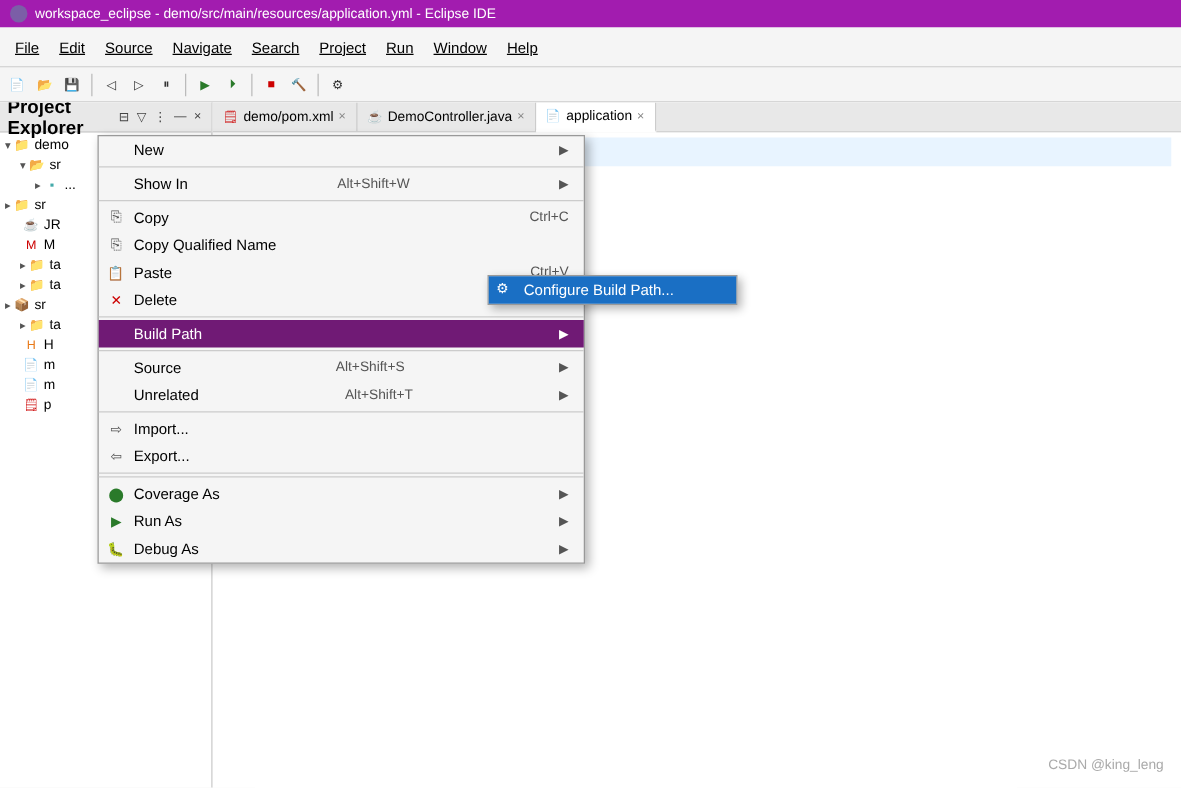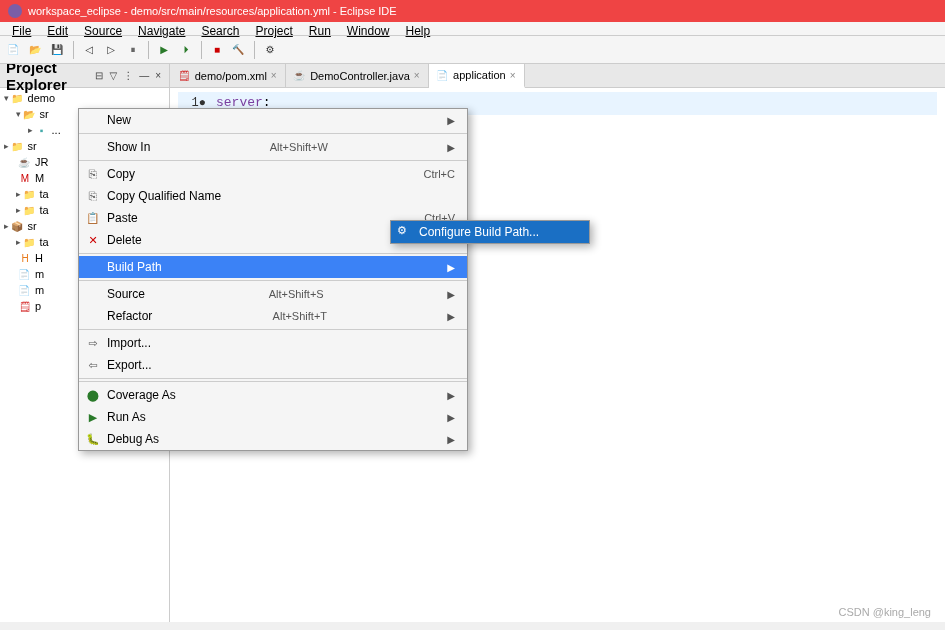--- a/index.html
+++ b/index.html
@@ -8,21 +8,21 @@
       font-size: 12px;
       background: #f0f0f0;
       width: 945px;
       height: 630px;
       overflow: hidden;
       position: relative;
     }
 
     
     .title-bar {
-      background: #ef4444;
+      background: #a21caf;
       color: #fff;
       padding: 3px 8px;
       font-size: 11px;
       display: flex;
       align-items: center;
       gap: 6px;
       height: 22px;
     }
     .title-bar .eclipse-icon {
       width: 14px; height: 14px;
@@ -30,22 +30,22 @@
       border-radius: 50%;
       display: inline-block;
       flex-shrink: 0;
     }
 
     
     .menu-bar {
       background: #f5f5f5;
       border-bottom: 1px solid #ccc;
       display: flex;
-      align-items: flex-start;
-      height: 14px;
+      align-items: center;
+      height: 32px;
       padding: 0 4px;
     }
     .menu-item {
       padding: 2px 8px;
       cursor: pointer;
       font-size: 12px;
       color: #000;
       text-decoration: none;
     }
     .menu-item.underline { text-decoration: underline; }
@@ -142,21 +142,21 @@
       display: flex;
       align-items: center;
       padding: 4px 12px 4px 28px;
       cursor: pointer;
       position: relative;
       color: #000;
       min-height: 22px;
       text-align: right;
     }
     .ctx-item.highlighted {
-      background: #3b82f6;
+      background: #701a75;
       color: #fff;
     }
     .ctx-item.disabled { color: #aaa; cursor: default; }
     .ctx-shortcut {
       margin-left: auto;
       color: #555;
       font-size: 11px;
     }
     .ctx-arrow {
       margin-left: auto;
@@ -487,21 +487,21 @@
     <span>Build Path</span>
     <span class="ctx-arrow">▶</span>
   </div>
   <div class="ctx-separator"></div>
   <div class="ctx-item">
     <span>Source</span>
     <span class="ctx-shortcut">Alt+Shift+S</span>
     <span class="ctx-arrow">▶</span>
   </div>
   <div class="ctx-item">
-    <span>Refactor</span>
+    <span>Unrelated</span>
     <span class="ctx-shortcut">Alt+Shift+T</span>
     <span class="ctx-arrow">▶</span>
   </div>
   <div class="ctx-separator"></div>
   <div class="ctx-item">
     <span class="ctx-icon" style="color:#555">⇨</span>
     <span>Import...</span>
   </div>
   <div class="ctx-item">
     <span class="ctx-icon" style="color:#555">⇦</span>

